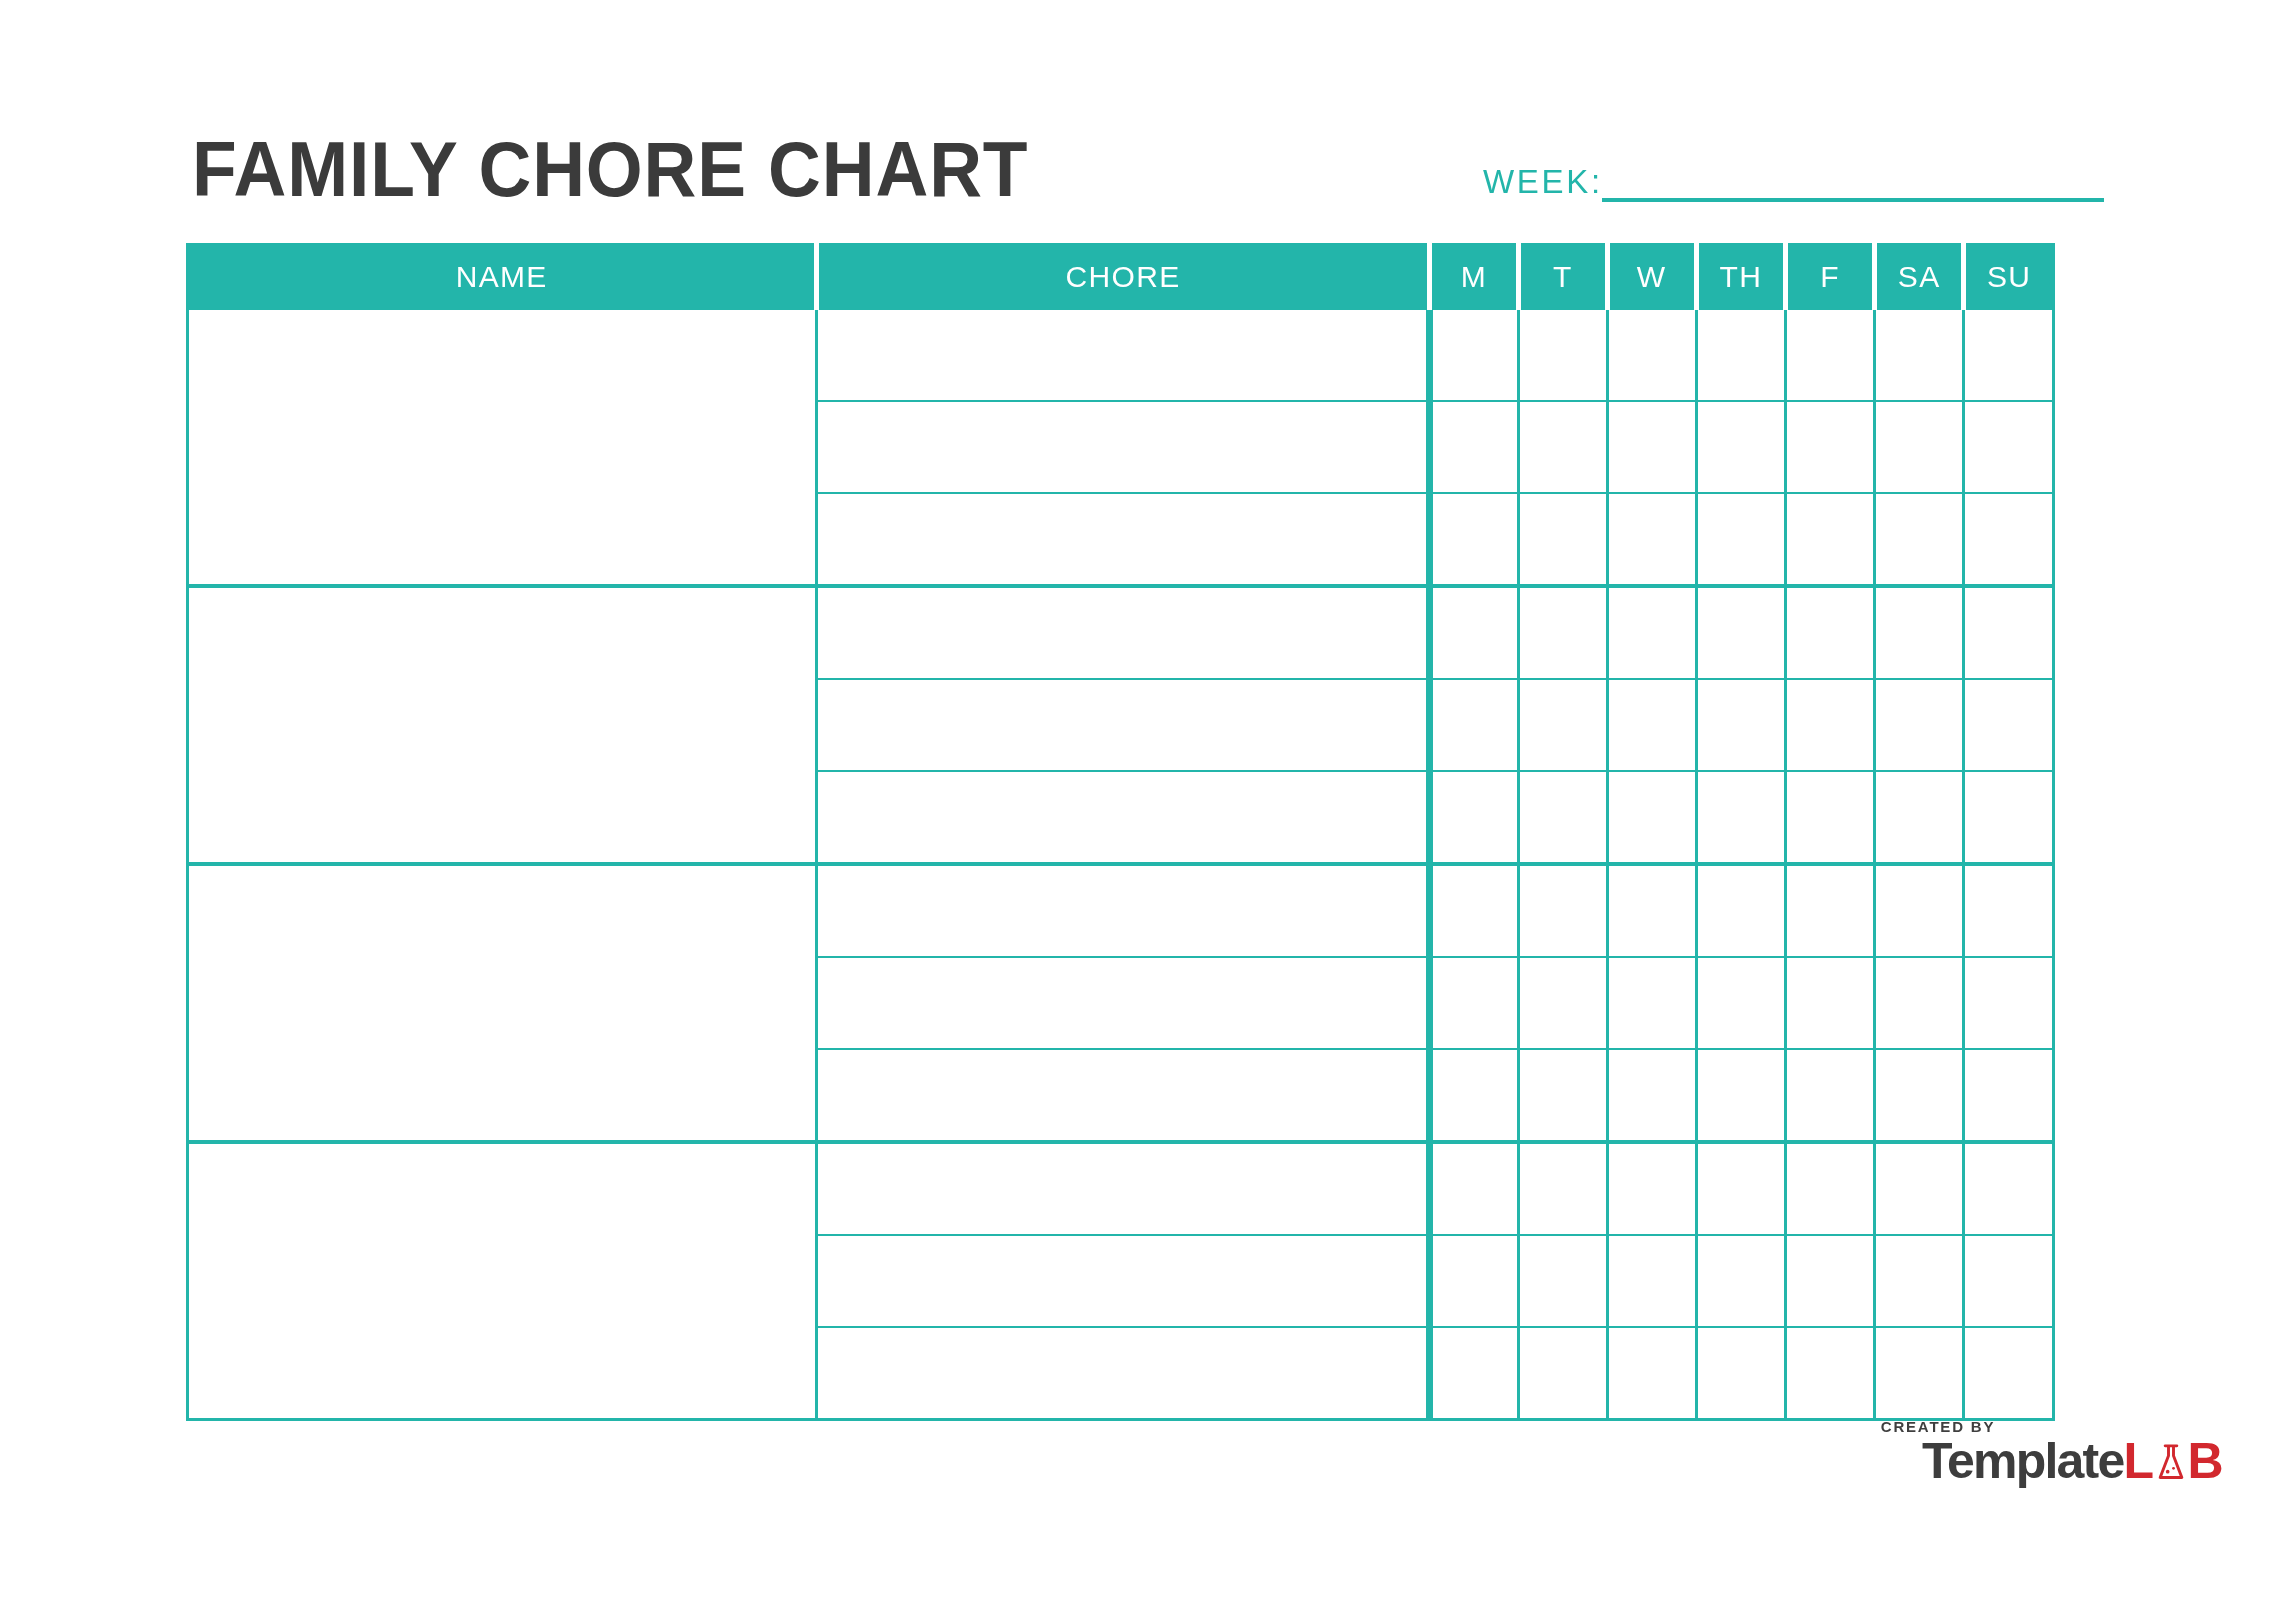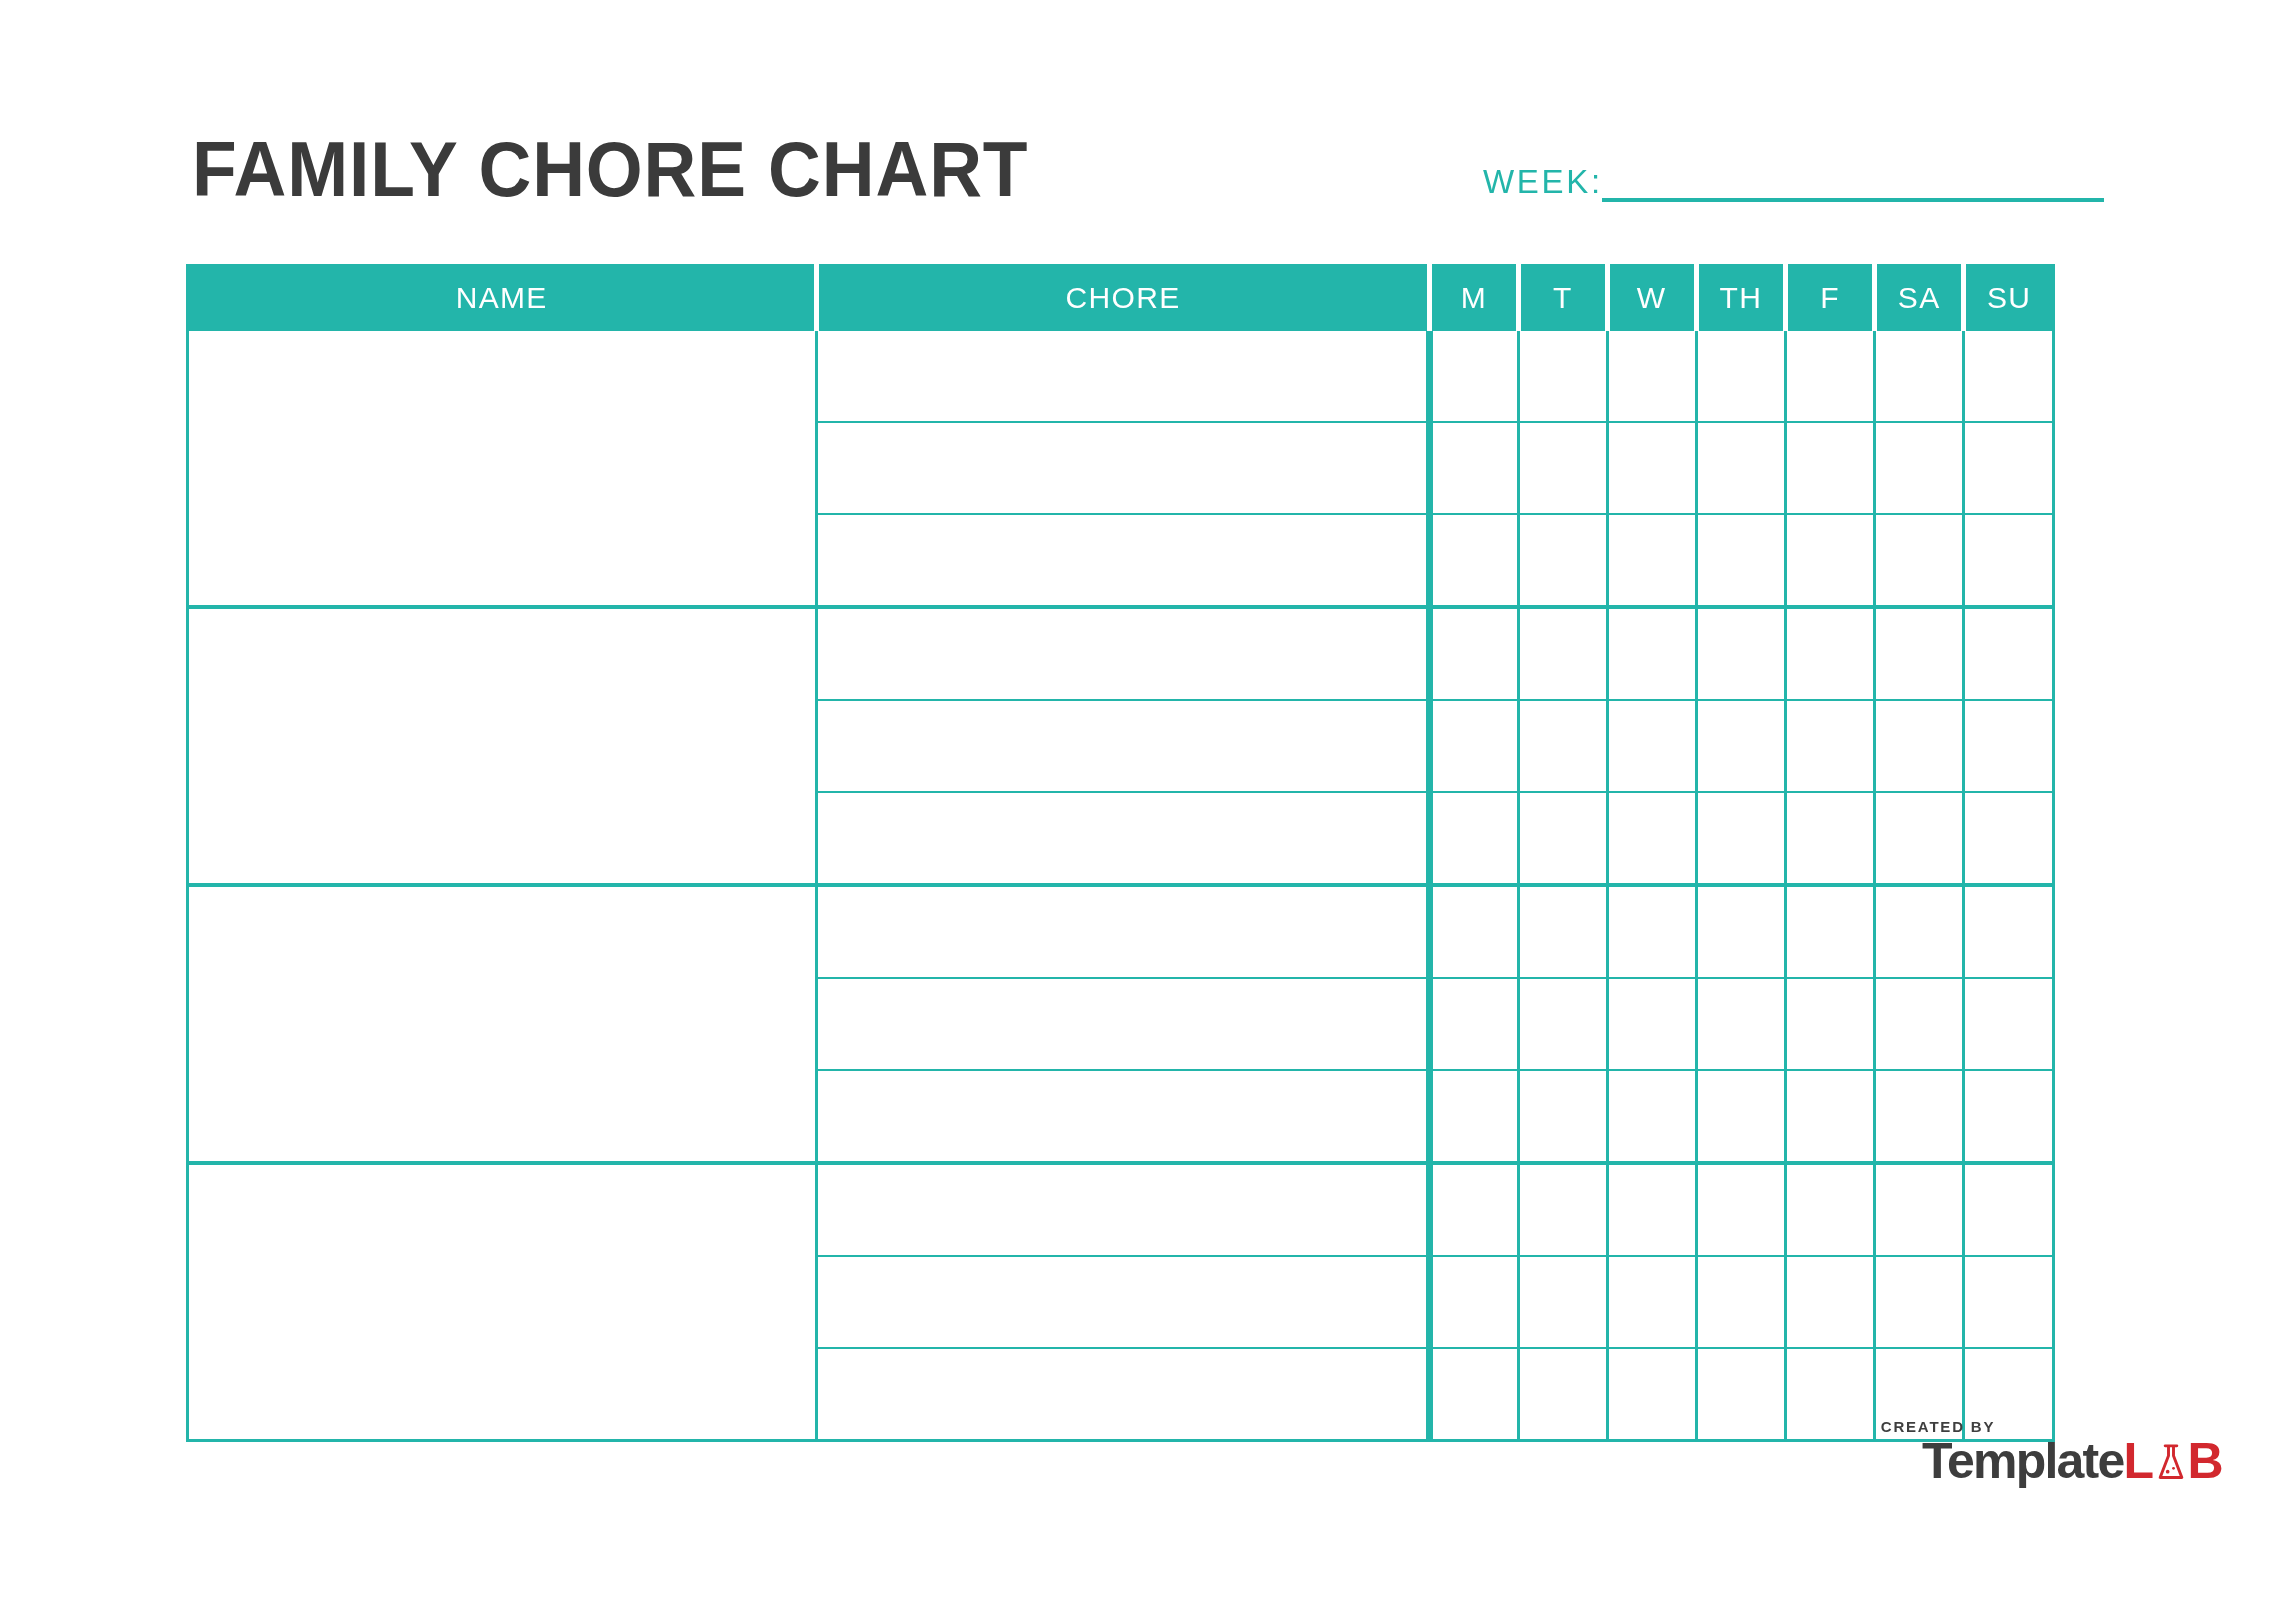--- a/index.html
+++ b/index.html
@@ -55,21 +55,21 @@
     top: 198px;
     width: 502px;
     height: 3.6px;
     background: #23b5aa;
   }
 
   
   .table-wrap {
     position: absolute;
     left: 186px;
-    top: 264px;
+    top: 243px;
   }
   table.chore-table {
     border-collapse: collapse;
     table-layout: fixed;
     border: 3.6px solid #23b5aa;
     border-top: none;
   }
   table.chore-table th {
     background: #23b5aa;
     color: #ffffff;

